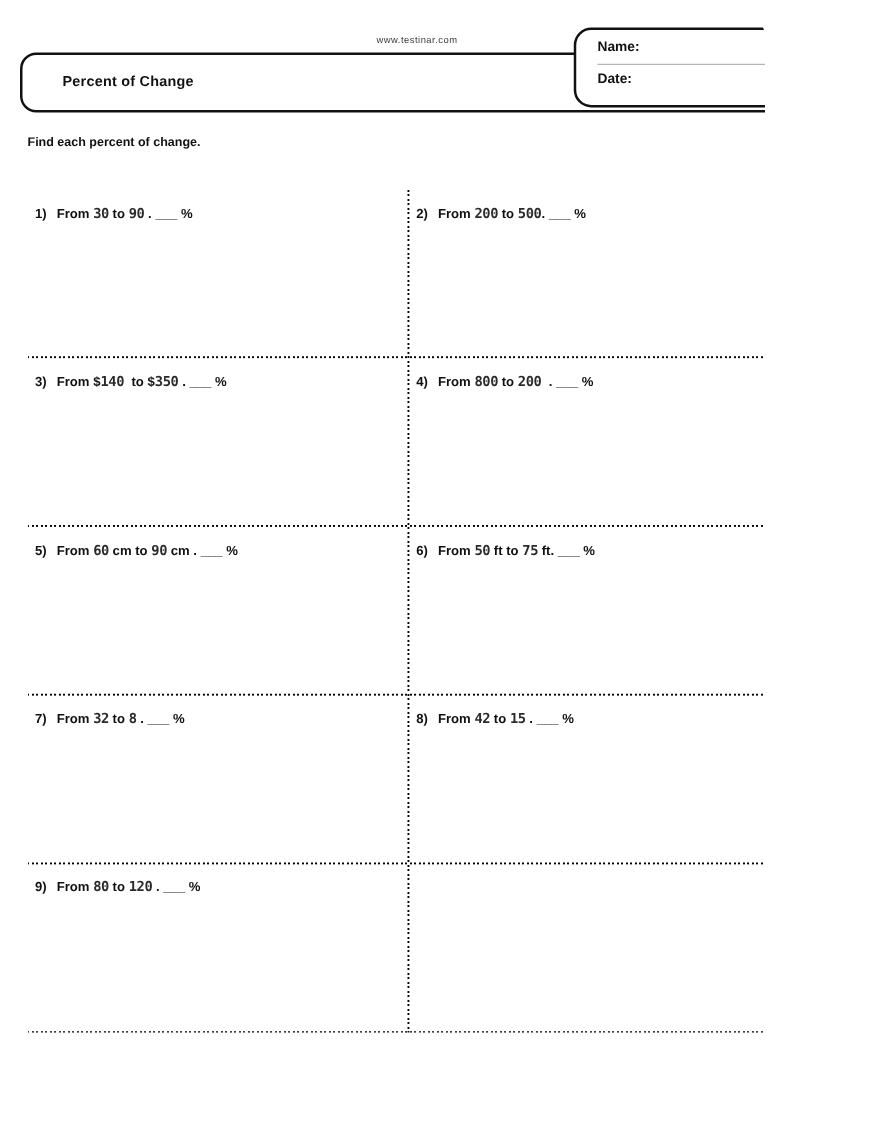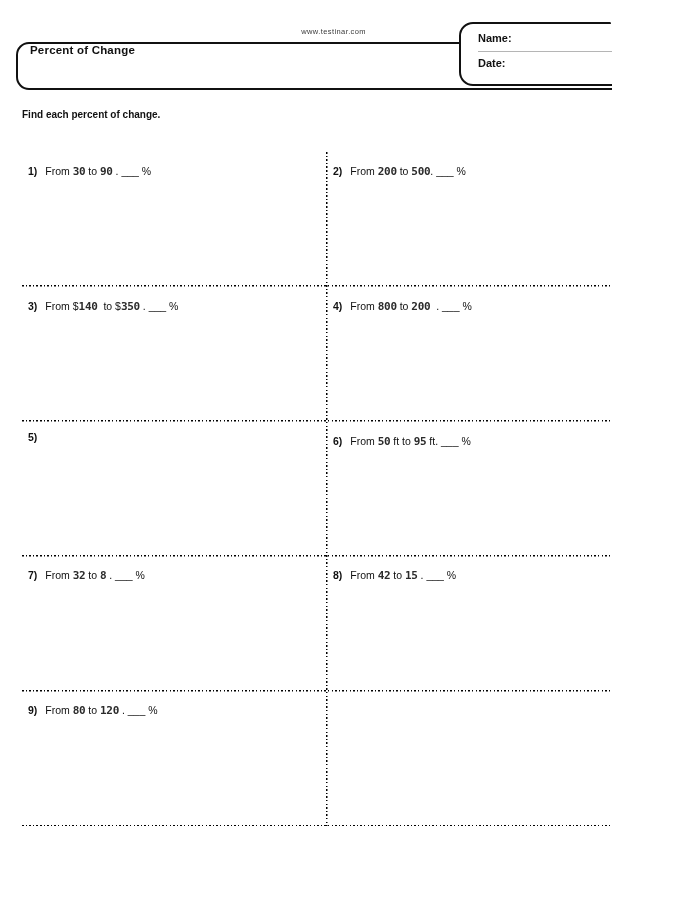--- a/index.html
+++ b/index.html
@@ -4,21 +4,21 @@
 <style>
   html,body{margin:0;padding:0;background:#fff;}
   .page{position:relative;width:612px;height:906px;background:#ffffff;overflow:hidden;
         font-family:"Liberation Sans",sans-serif;color:#111;border-radius:31px;}
 
   
   .url-text{position:absolute;top:27px;right:246px;font-size:7.5px;color:#3a3a3a;
             letter-spacing:.4px;}
   .title-box{position:absolute;left:16px;top:42px;width:617px;height:48px;
              border:2.5px solid #111;border-radius:13px;box-sizing:border-box;
-             display:flex;padding-left:12px;z-index:1;background:#fff;}
+             display:flex;align-items:center;padding-left:32px;z-index:1;background:#fff;}
   .title-box .title{font-size:11.5px;font-weight:bold;letter-spacing:.2px;}
   .namedate-box{position:absolute;left:459px;top:22px;width:227px;height:64px;
                 border:2.5px solid #111;border-radius:14px;box-sizing:border-box;
                 background:#fff;z-index:2;padding:8px 14px 0 17px;}
   .nd-label{font-size:11px;font-weight:bold;}
   .nd-line{border:none;border-top:1px solid #b5b5b5;margin:7px 0 5px 0;}
 
   .instruction{position:absolute;left:22px;top:109px;font-size:10px;font-weight:bold;}
 
   
@@ -33,21 +33,21 @@
           repeating-linear-gradient(90deg,#000 0 1.5px,transparent 1.5px 3.6px),
           repeating-linear-gradient(90deg,#000 0 1.5px,transparent 1.5px 3.6px),
           repeating-linear-gradient(90deg,#000 0 1.5px,transparent 1.5px 3.6px);
         background-size:1.5px 674px,1.5px 674px,
                         608px 1.5px,608px 1.5px,608px 1.5px,608px 1.5px,608px 1.5px;
         background-position:304px 0,606.5px 0,
                             0 133.3px,0 268.1px,0 402.9px,0 537.7px,0 672.5px;}
   .cell{box-sizing:border-box;padding:9px 4px 0 6px;display:flex;align-items:baseline;}
   .p-label{font-size:10.5px;font-weight:bold;margin-right:8px;white-space:pre;}
   .p-text span{white-space:pre;}
-  .seg-b{font-size:10.5px;font-weight:normal;}
+  .seg-b{font-size:10.5px;font-weight:bold;}
   .seg-n{font-family:"DejaVu Sans Mono",monospace;font-size:11px;font-weight:bold;
          color:#2b2b2b;letter-spacing:-.3px;}
 </style>
 </head>
 <body>
 
 <div class="page">
 
   <div class="url-text">www.testinar.com</div>
 
@@ -75,24 +75,25 @@
       <div class="cell">
         <span class="p-label">3)</span>
         <span class="p-text"><span class="seg-b">From </span><span class="seg-b">$</span><span class="seg-n">140</span><span class="seg-b">  to </span><span class="seg-b">$</span><span class="seg-n">350</span><span class="seg-b"> . ___ %</span></span>
       </div>
       <div class="cell">
         <span class="p-label">4)</span>
         <span class="p-text"><span class="seg-b">From </span><span class="seg-n">800</span><span class="seg-b"> to </span><span class="seg-n">200</span><span class="seg-b">  . ___ %</span></span>
       </div>
       <div class="cell">
         <span class="p-label">5)</span>
+        <span class="p-text"><span class="seg-b">From </span><span class="seg-n">60</span><span class="seg-b"> cm to </span><span class="seg-n">90</span><span class="seg-b"> cm . ___ %</span></span>
       </div>
       <div class="cell">
         <span class="p-label">6)</span>
-        <span class="p-text"><span class="seg-b">From </span><span class="seg-n">50</span><span class="seg-b"> ft to </span><span class="seg-n">95</span><span class="seg-b"> ft. ___ %</span></span>
+        <span class="p-text"><span class="seg-b">From </span><span class="seg-n">50</span><span class="seg-b"> ft to </span><span class="seg-n">75</span><span class="seg-b"> ft. ___ %</span></span>
       </div>
       <div class="cell">
         <span class="p-label">7)</span>
         <span class="p-text"><span class="seg-b">From </span><span class="seg-n">32</span><span class="seg-b"> to </span><span class="seg-n">8</span><span class="seg-b"> . ___ %</span></span>
       </div>
       <div class="cell">
         <span class="p-label">8)</span>
         <span class="p-text"><span class="seg-b">From </span><span class="seg-n">42</span><span class="seg-b"> to </span><span class="seg-n">15</span><span class="seg-b"> . ___ %</span></span>
       </div>
       <div class="cell">

